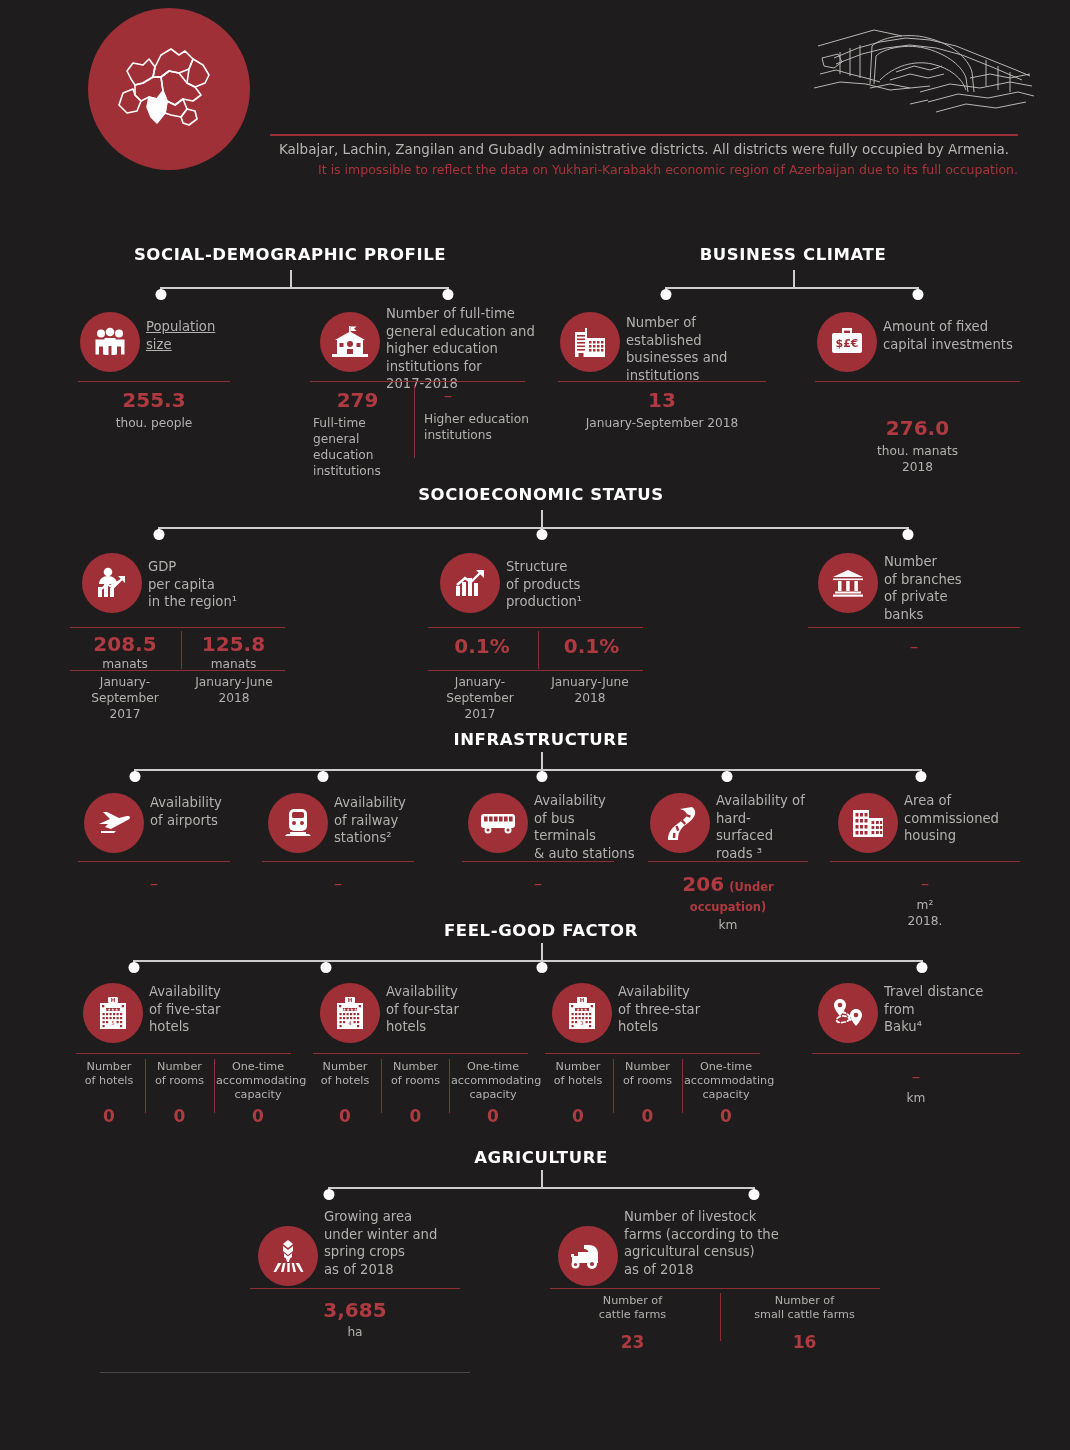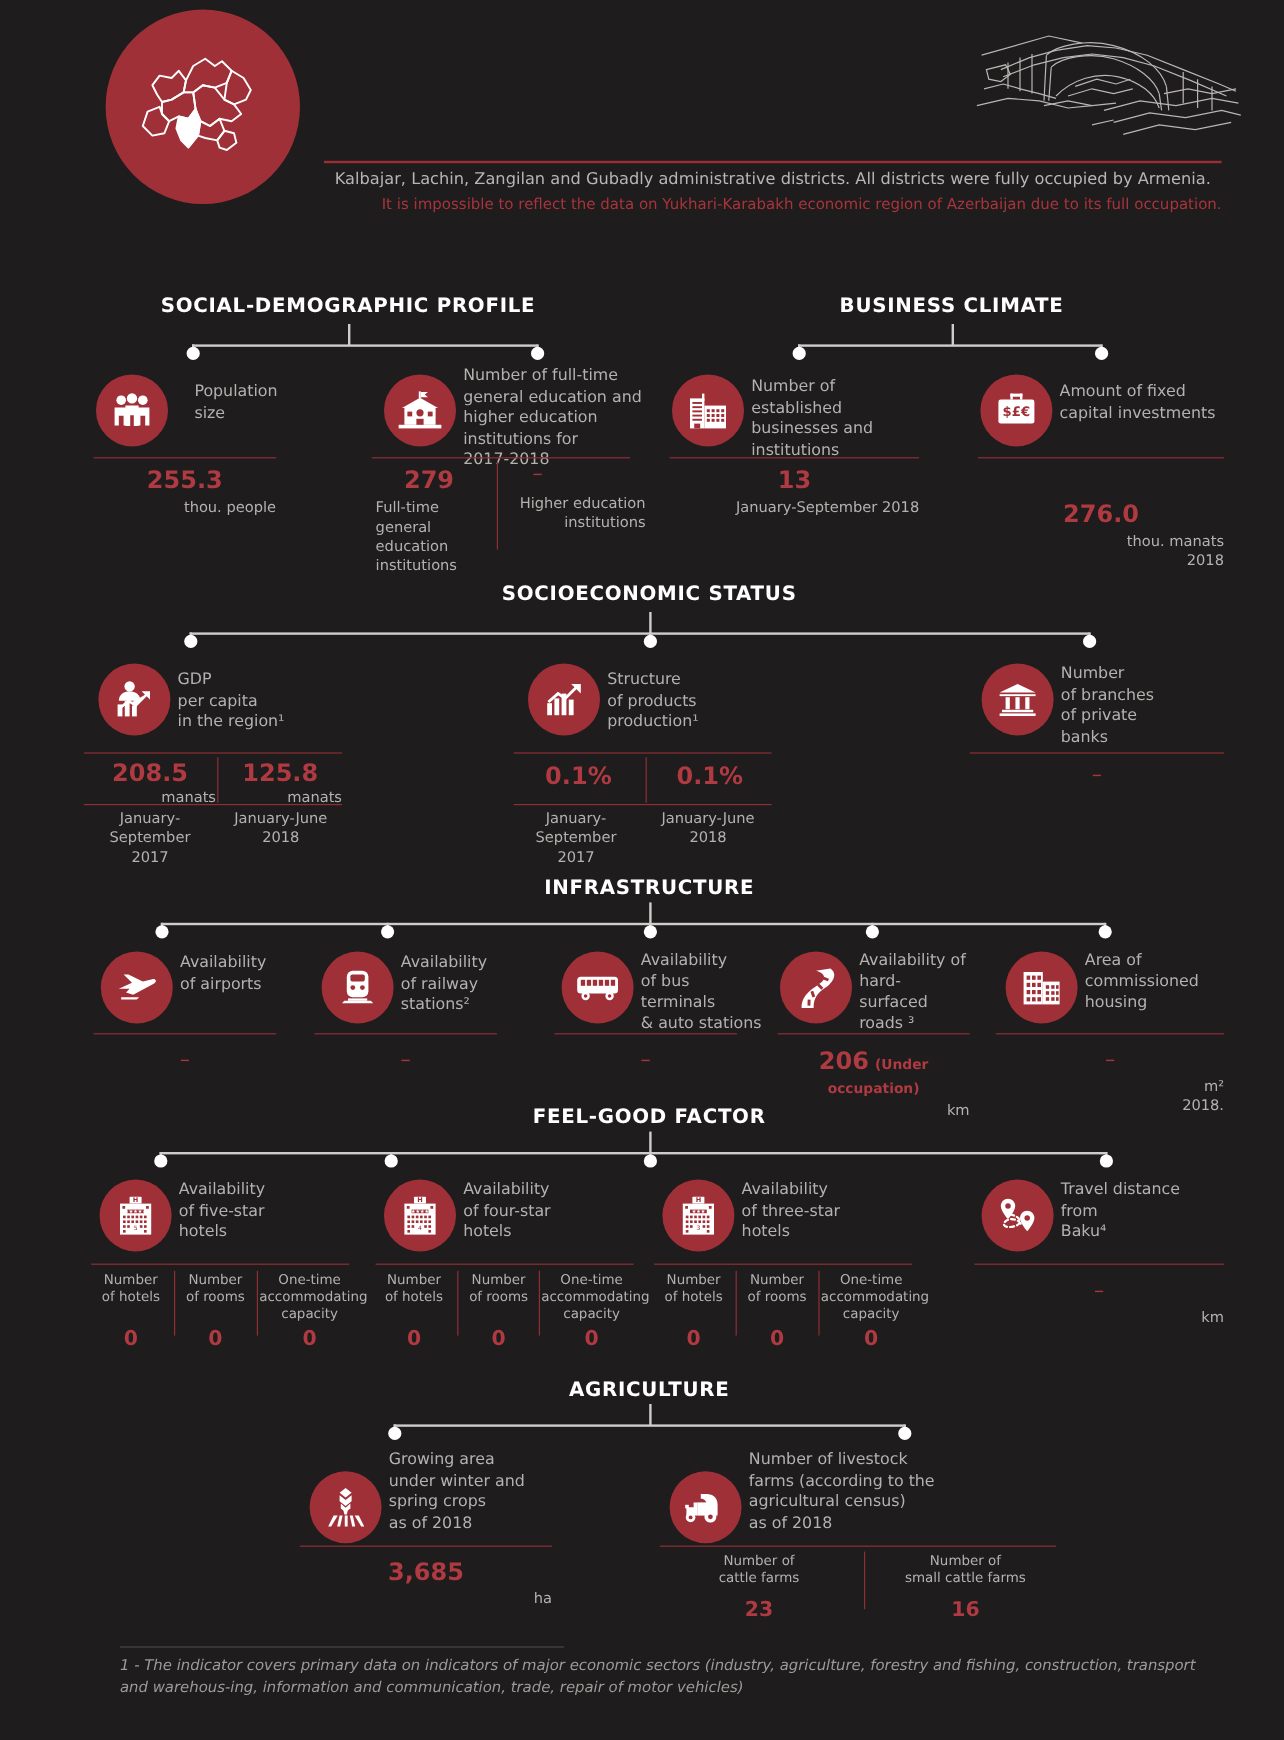--- a/index.html
+++ b/index.html
@@ -59,21 +59,21 @@
   }
   .ic svg { display:block; }
   .card-label {
     position:absolute; color:#b4b2b0; font-size:13.2px; line-height:17.5px;
   }
   .card-rule { position:absolute; height:1px; background:#8e2f35; }
 
   .val { color:#b03a41; font-weight:bold; }
   .val-big { font-size:20px; }
   .val-dash { color:#a8343c; font-size:17px; }
-  .unit { color:#b4b2b0; font-size:12.2px; line-height:16px;text-align:right; }
+  .unit { color:#b4b2b0; font-size:12.2px; line-height:16px; }
   .subhead { color:#b4b2b0; font-size:11.2px; line-height:14px; }
   .vsep { position:absolute; width:1px; background:#8e2f35; }
   .ctr { text-align:center; }
 
   
   .fn-rule { position:absolute; left:100px; top:1372px; width:370px; height:1px; background:#4a4746; }
   .footnotes {
     position:absolute; left:100px; top:1379px; width:900px;
     color:#9d9b99; font-size:12.4px; line-height:17.5px; font-style:italic;
   }
@@ -151,21 +151,21 @@
     <div class="ic">
       <svg width="34" height="30" viewBox="0 0 34 30" fill="#ffffff">
         <circle cx="8" cy="6.5" r="4"></circle>
           <circle cx="17" cy="5" r="4.3"></circle>
           <circle cx="26" cy="6.5" r="4"></circle>
         <path d="M2.5 12.5h11v15h-3.5v-8h-4v8h-3.5z"></path>
         <path d="M11.5 11h11v17h-4v-9h-3v9h-4z"></path>
         <path d="M20.5 12.5h11v15h-3.5v-8h-4v8h-3.5z"></path>
       </svg>
     </div>
-    <div class="card-label" style="left:82px; top:6px; width:150px;">Population<br>size</div>
+    <div class="card-label" style="left:66px; top:6px; width:150px;text-decoration:underline;">Population<br>size</div>
   </div>
   <div class="card-rule" style="left:78px; top:381px; width:152px;"></div>
   <div style="position:absolute; left:78px; top:388px; width:152px;" class="ctr">
     <div class="val val-big">255.3</div>
     <div class="unit" style="margin-top:3px;">thou. people</div>
   </div>
 
   <div class="card" style="left:320px; top:312px; width:230px;">
     <div class="ic">
       <svg width="36" height="32" viewBox="0 0 36 32" fill="#ffffff">
@@ -717,16 +717,15 @@
     <div class="subhead">Number of<br>cattle farms</div>
     <div class="val" style="font-size:17px; margin-top:10px;">23</div>
   </div>
   <div style="position:absolute; left:722px; top:1294px; width:165px;" class="ctr">
     <div class="subhead">Number of<br>small cattle farms</div>
     <div class="val" style="font-size:17px; margin-top:10px;">16</div>
   </div>
 
   <div class="fn-rule"></div>
   <div class="footnotes">
-    <div>1 - The indicator covers primary data on indicators of major economic sectors (industry, agriculture, forestry and fishing, construction, transport and warehous-ing, information and communication, trade, repair of  motor vehicles)</div>
   </div>
 
 </div>
 
 </body></html>

